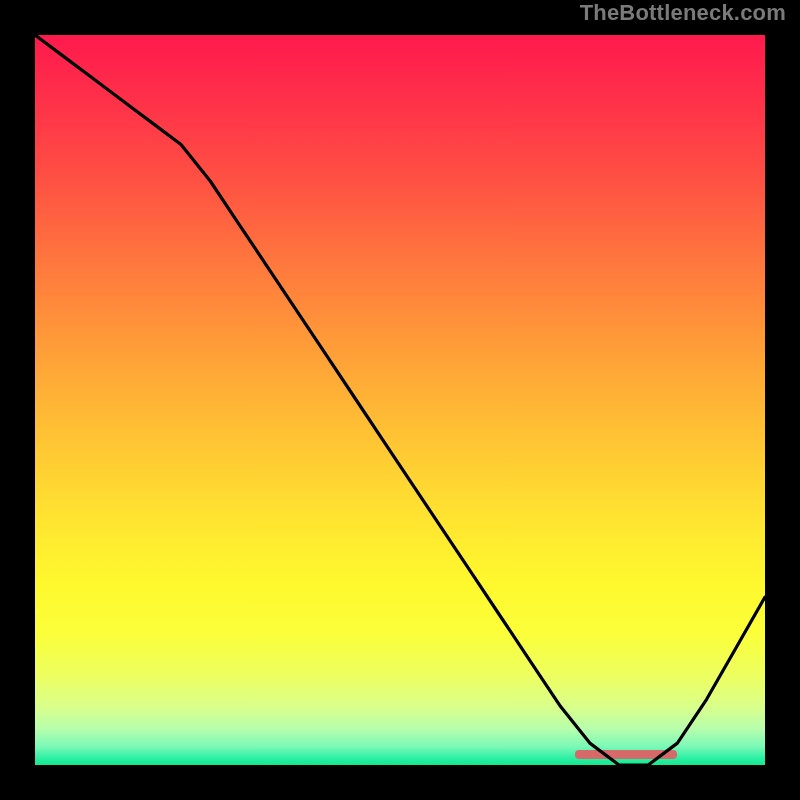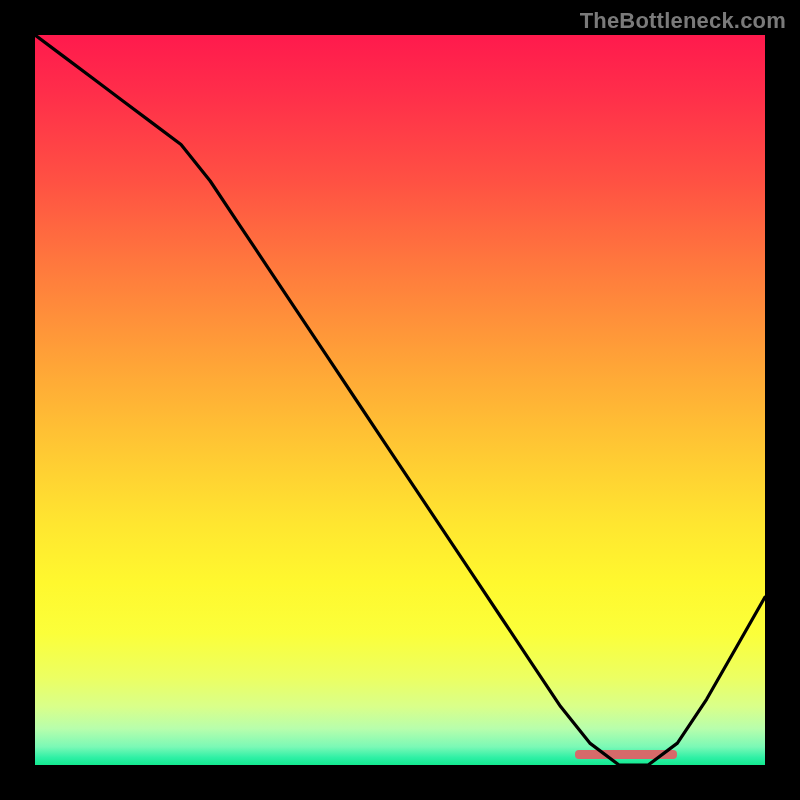--- a/index.html
+++ b/index.html
@@ -11,21 +11,21 @@
     position: relative;
     font-family: Arial, Helvetica, sans-serif;
   }
   .container {
     position: relative;
     width: 800px;
     height: 800px;
   }
   .attribution {
     position: absolute;
-    top: 8px;
+    top: 0;
     right: 14px;
     color: #7a7a7a;
     font-size: 22px;
     font-weight: bold;
     letter-spacing: 0.2px;
     z-index: 10;
   }
   .plot-area {
     position: absolute;
     left: 35px;

